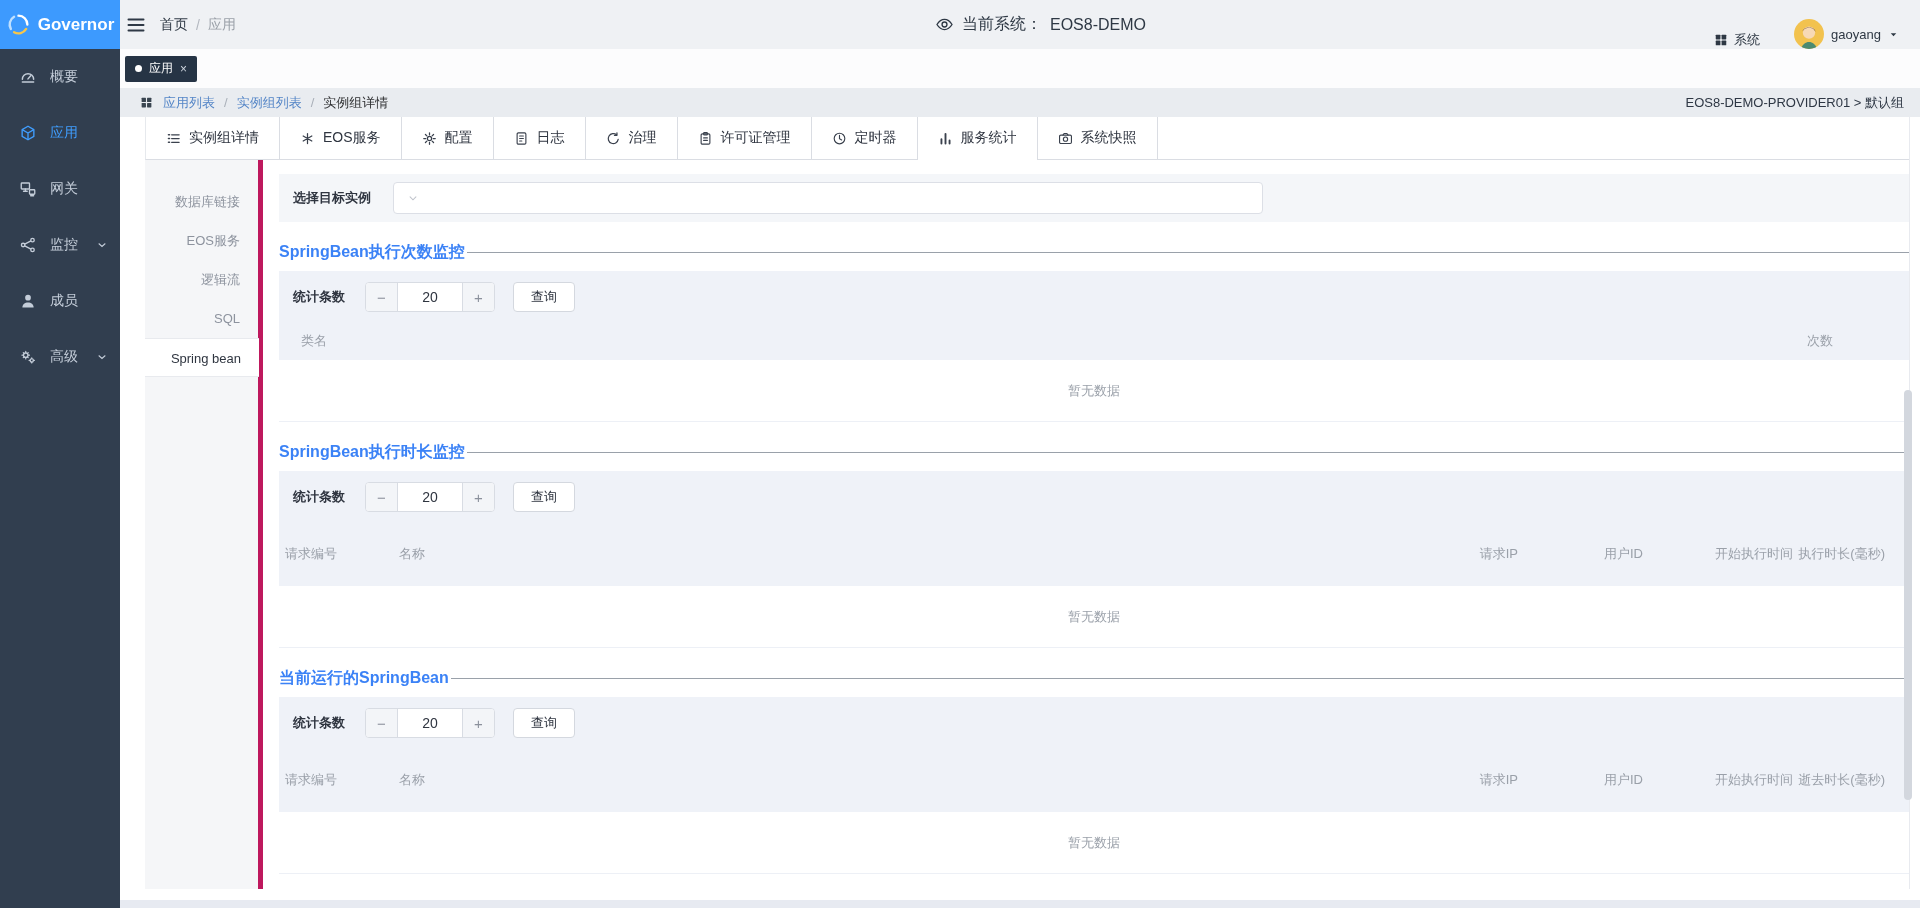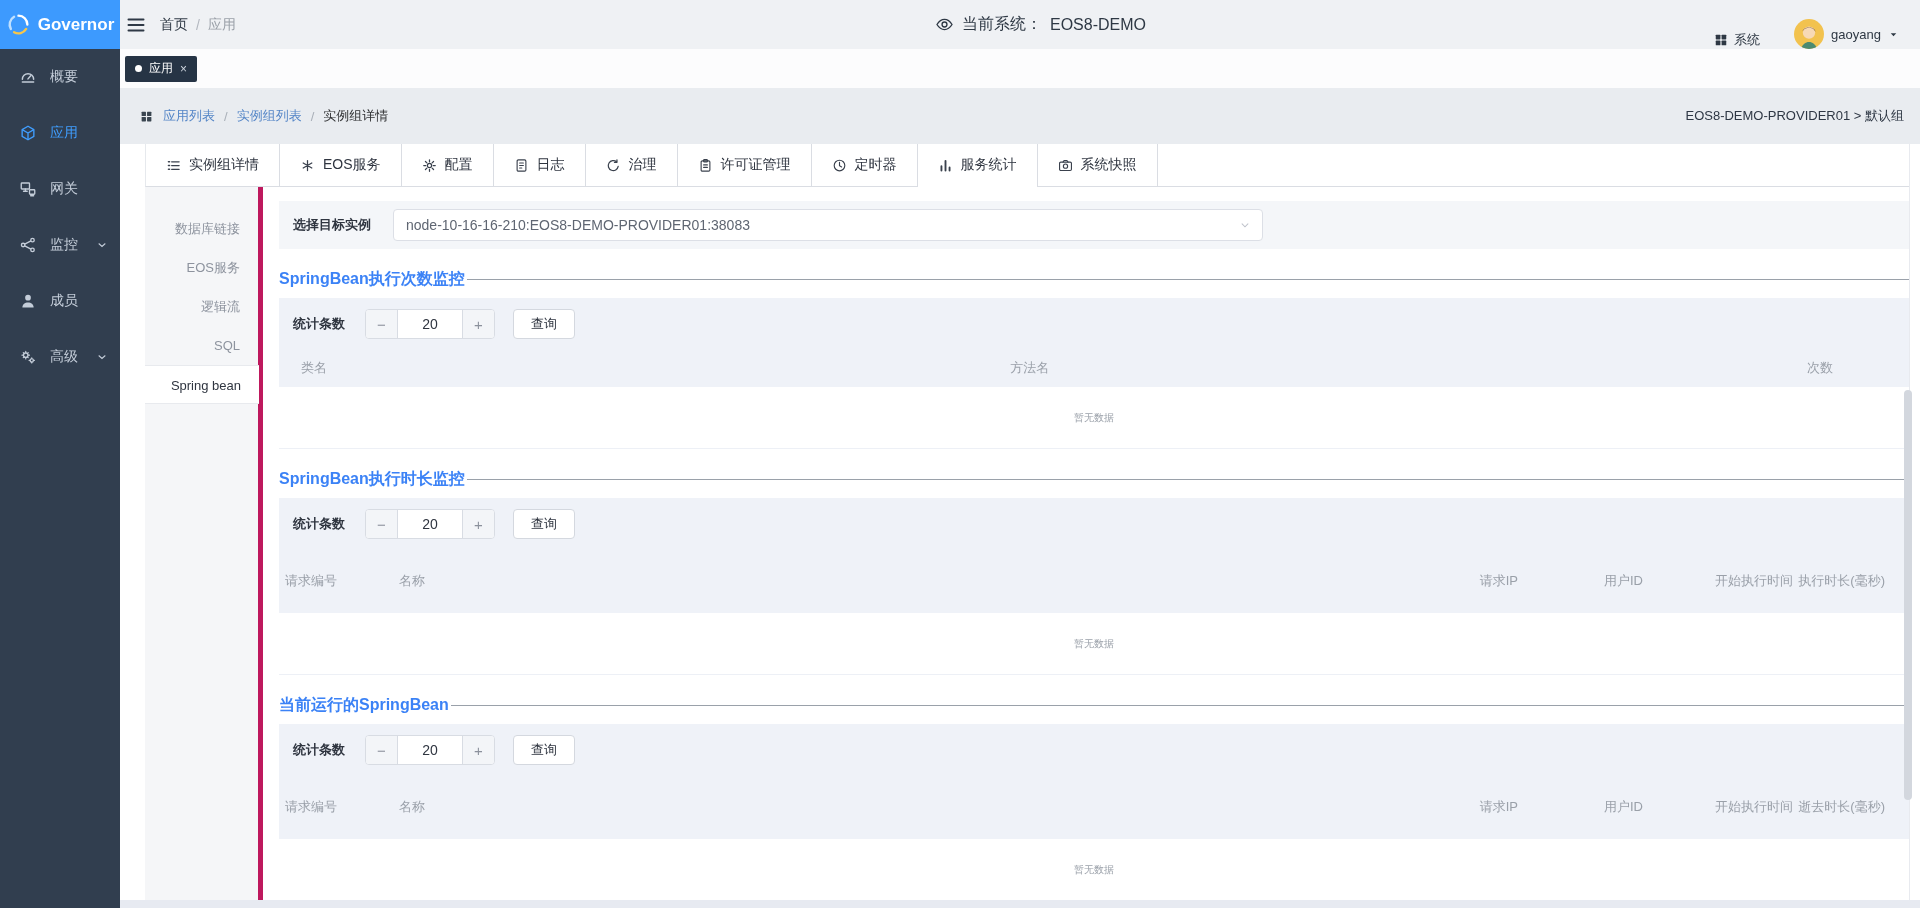--- a/index.html
+++ b/index.html
@@ -32,21 +32,21 @@
   .snav-item.active { color:#409eff; }
 
   
   .main { position:absolute; left:120px; top:49px; width:1800px; height:859px; background:#fff; }
   .chiprow { height:39px; background:#fcfcfd; display:flex; align-items:center; }
   .chip { margin-left:5px; height:26px; background:#263445; color:#fff; font-size:12px; border-radius:2px;
           display:flex; align-items:center; gap:7px; padding:0 10px; cursor:pointer; }
   .chip .dot { width:7px; height:7px; border-radius:50%; background:#fff; }
   .chip .x { color:#cdd4dd; font-size:12px; cursor:pointer; }
 
-  .bcrow { height:56px; background:#e9ecf0; display:flex; align-items:center; padding:0 16px 0 20px; font-size:13px; }
+  .bcrow { height:29px; background:#e9ecf0; display:flex; align-items:center; padding:0 16px 0 20px; font-size:13px; }
   .bcrow .glink { color:#5586c7; cursor:pointer; margin-left:9px; }
   .bcrow .glink:first-of-type { margin-left:10px; }
   .bcrow .bsep { color:#a9afb8; margin-left:9px; }
   .bcrow .bcur { color:#303133; margin-left:9px; }
   .bcrow .ctx { margin-left:auto; color:#2e3744; font-size:13px; }
 
   
   .card { margin-left:25px; width:1765px; height:772px; border-right:1px solid #e8eaef; }
   .tabstrip { height:43px; display:flex; border-bottom:1px solid #dadde3; border-left:1px solid #e6e9ed; background:#fff; }
   .tab { position:relative; display:flex; align-items:center; gap:8px; padding:0 20px; font-size:14px;
@@ -93,21 +93,21 @@
   .c-method { flex:1.05; }
   .c-count { width:130px; text-align:center; }
   .w-id { width:88px; }
   .w-name { flex:1; padding-left:26px; }
   .w-ip { width:130px; text-align:right; }
   .w-uid { width:125px; text-align:right; }
   .w-time { width:150px; text-align:right; }
   .w-dur { width:92px; text-align:right; line-height:1.5; }
 
   .empty { background:#fff; height:62px; display:flex; align-items:center; justify-content:center;
-           color:#9aa0a9; font-size:10px; border-bottom:1px solid #edf0f6; }
+           color:#9aa0a9; font-size:13px; border-bottom:1px solid #edf0f6; }
 
   .hstrip { position:absolute; left:0; right:0; bottom:0; height:8px; background:#e7eaf1; }
   .vthumb { position:absolute; right:8px; top:390px; width:8px; height:410px; background:#d3d7de; border-radius:4px; }
 </style>
 </head>
 <body>
 
 <div class="app">
 
   <div class="topbar">
@@ -328,21 +328,20 @@
           <div class="rail-item">逻辑流</div>
           <div class="rail-item">SQL</div>
           <div class="rail-item active">Spring bean</div>
         </div>
 
         <div class="content">
 
           <div class="selrow">
             <span class="lb">选择目标实例</span>
             <div class="selbox">
-              <span class="val">node-10-16-16-210:EOS8-DEMO-PROVIDER01:38083</span>
               <svg class="ic" viewBox="0 0 24 24" width="14" height="14" fill="none" stroke="#c0c4cc" stroke-width="1.8" stroke-linecap="round">
                   <path d="M7 10l5 5 5-5"></path>
                 </svg>
             </div>
           </div>
 
           <div class="section">
             <div class="sec-head">
               <b>SpringBean执行次数监控</b>
               <span class="rule"></span>
@@ -352,21 +351,20 @@
                 <span class="lb">统计条数</span>
                 <div class="stepper">
                   <span class="step-btn minus">−</span>
                   <span class="step-val">20</span>
                   <span class="step-btn plus">+</span>
                 </div>
                 <span class="query-btn">查询</span>
               </div>
               <div class="thead simple">
                 <span class="c-class">类名</span>
-                <span class="c-method">方法名</span>
                 <span class="c-count">次数</span>
               </div>
             </div>
             <div class="empty">暂无数据</div>
           </div>
 
           <div class="section">
             <div class="sec-head">
               <b>SpringBean执行时长监控</b>
               <span class="rule"></span>

